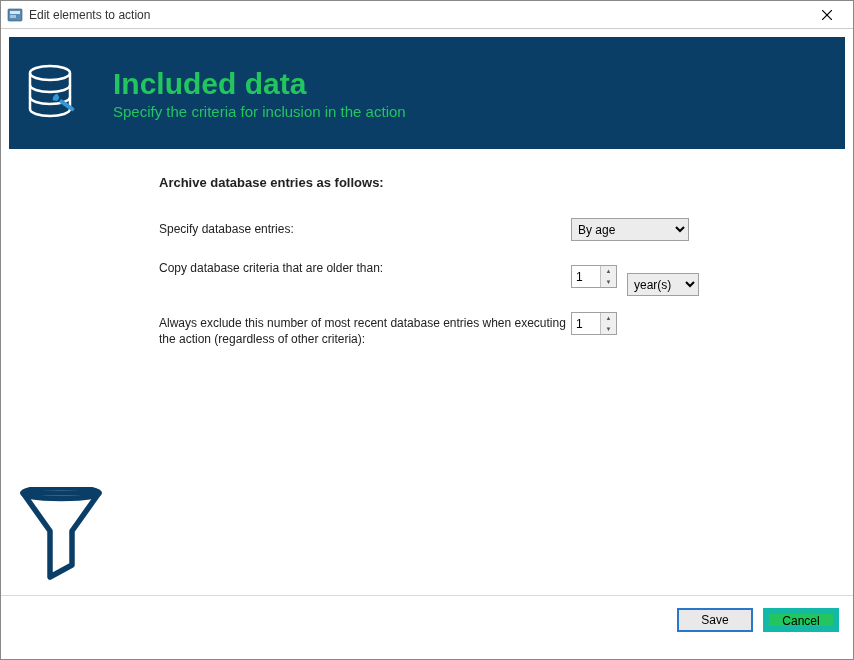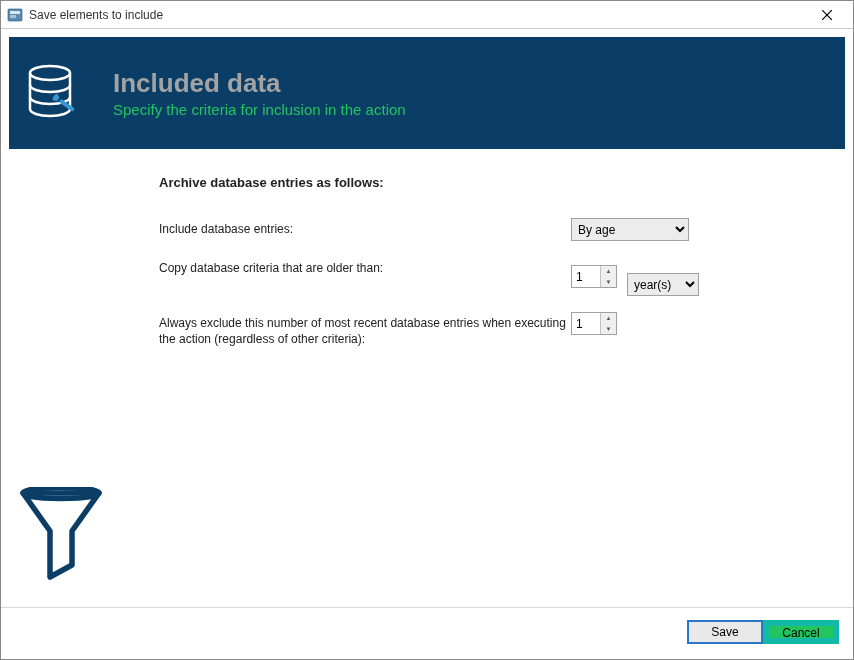--- a/index.html
+++ b/index.html
@@ -4,56 +4,56 @@
   <style>
     * { box-sizing: border-box; margin: 0; padding: 0; }
     body { font-family: "Segoe UI", Tahoma, Arial, sans-serif; background: #fff; width: 854px; height: 660px; overflow: hidden; border: 1px solid #888; position: relative; }
     .titlebar { height: 28px; display: flex; align-items: center; padding: 0 4px 0 6px; border-bottom: 1px solid #ccc; background: #fff; }
     .title-icon { width: 16px; height: 16px; margin-right: 6px; display:flex; align-items:center; justify-content:center; }
     .title-text { font-size: 12px; color: #333; flex: 1; }
     .close-btn { width: 44px; height: 27px; display:flex; align-items:center; justify-content:center; cursor: pointer; }
 
     .header { background: #0b3e66; height: 112px; margin: 8px; display:flex; align-items: center; padding-left: 16px; }
     .header-icon { width: 54px; height: 58px; margin-right: 34px; display:flex; align-items:center; justify-content:center; }
-    .header-text h1 { color: #a3a3a3; font-size: 26px; font-weight: bold; margin-bottom: 2px; }
+    .header-text h1 { color: #22c55e; font-size: 30px; font-weight: bold; margin-bottom: 2px; }
     .header-text p { color: #22c55e; font-size: 15px; font-weight: 400; }
 
     .content { padding: 18px 10px 10px 158px; font-size: 12px; color: #222; }
     .section-head { font-weight: bold; margin-bottom: 28px; font-size: 13px; }
     .row { display:flex; align-items: flex-start; margin-bottom: 16px; }
     .row .lbl { width: 412px; padding-top: 3px; line-height: 1.35; }
     .row .ctrl { display:flex; align-items: center; gap: 10px; }
 
     select.dropdown { height: 23px; font-size: 12px; border: 1px solid #a0a0a0; background: #ececec; padding: 1px 2px; }
     select.dropdown.wide { width: 118px; }
     select.dropdown.unit { width: 72px; margin-top: 16px; }
 
     .spinner { display:inline-flex; border: 1px solid #a0a0a0; height: 23px; background:#fff; }
     .spinner input { border:none; width: 28px; padding: 0 4px; font-size: 12px; outline:none; text-align:left; }
     .spinner .spin-btns { display:flex; flex-direction: column; border-left: 1px solid #c0c0c0; }
     .spinner .spin-btns span { font-size: 6px; line-height: 10.5px; height: 10.5px; width: 15px; text-align:center; background:#efefef; cursor:pointer; color:#555; }
 
     .funnel-wrap { position:absolute; left: 16px; bottom: 72px; }
 
-    .footer { position:absolute; bottom:4px; left:0; right:0; height: 48px; border-top: 1px solid #d9d9d9; display:flex; align-items:center; justify-content:flex-end; padding-right: 14px; background:#fff; }
+    .footer { position:absolute; bottom:16px; left:0; right:0; height: 48px; border-top: 1px solid #d9d9d9; display:flex; align-items:center; justify-content:flex-end; padding-right: 14px; gap: 10px; background:#fff; }
     .btn { height: 24px; min-width: 76px; padding: 0 10px; font-size: 12px; border: 6px solid #14b8a6; background: #22c55e; cursor:pointer; }
     .btn.primary { border: 2px solid #2a77c9; background: #e9e9e9; }
   </style>
 </head>
 <body>
 
 <div class="titlebar">
   <span class="title-icon">
     <svg width="16" height="16" viewBox="0 0 16 16">
       <rect x="1" y="2" width="14" height="12" rx="1" fill="#5b8bb3" stroke="#2a5578" stroke-width="0.6"></rect>
       <rect x="3" y="4" width="10" height="3" fill="#d9e7f2"></rect>
       <rect x="3" y="8" width="6" height="3" fill="#a8c4da"></rect>
     </svg>
   </span>
-  <span class="title-text">Save elements to include</span>
+  <span class="title-text">Edit elements to action</span>
   <div class="close-btn">
     <svg width="10" height="10" viewBox="0 0 10 10">
       <line x1="0" y1="0" x2="10" y2="10" stroke="currentColor" stroke-width="1.2"></line>
       <line x1="10" y1="0" x2="0" y2="10" stroke="currentColor" stroke-width="1.2"></line>
     </svg>
   </div>
 </div>
 
 <div class="header">
   <div class="header-icon">
@@ -71,21 +71,21 @@
   <div class="header-text">
     <h1>Included data</h1>
     <p>Specify the criteria for inclusion in the action</p>
   </div>
 </div>
 
 <div class="content">
   <div class="section-head">Archive database entries as follows:</div>
 
   <div class="row">
-    <div class="lbl">Include database entries:</div>
+    <div class="lbl">Specify database entries:</div>
     <div class="ctrl">
       <select class="dropdown wide">
         <option>By age</option>
       </select>
     </div>
   </div>
 
   <div class="row">
     <div class="lbl">Copy database criteria that are older than:</div>
     <div class="ctrl">

